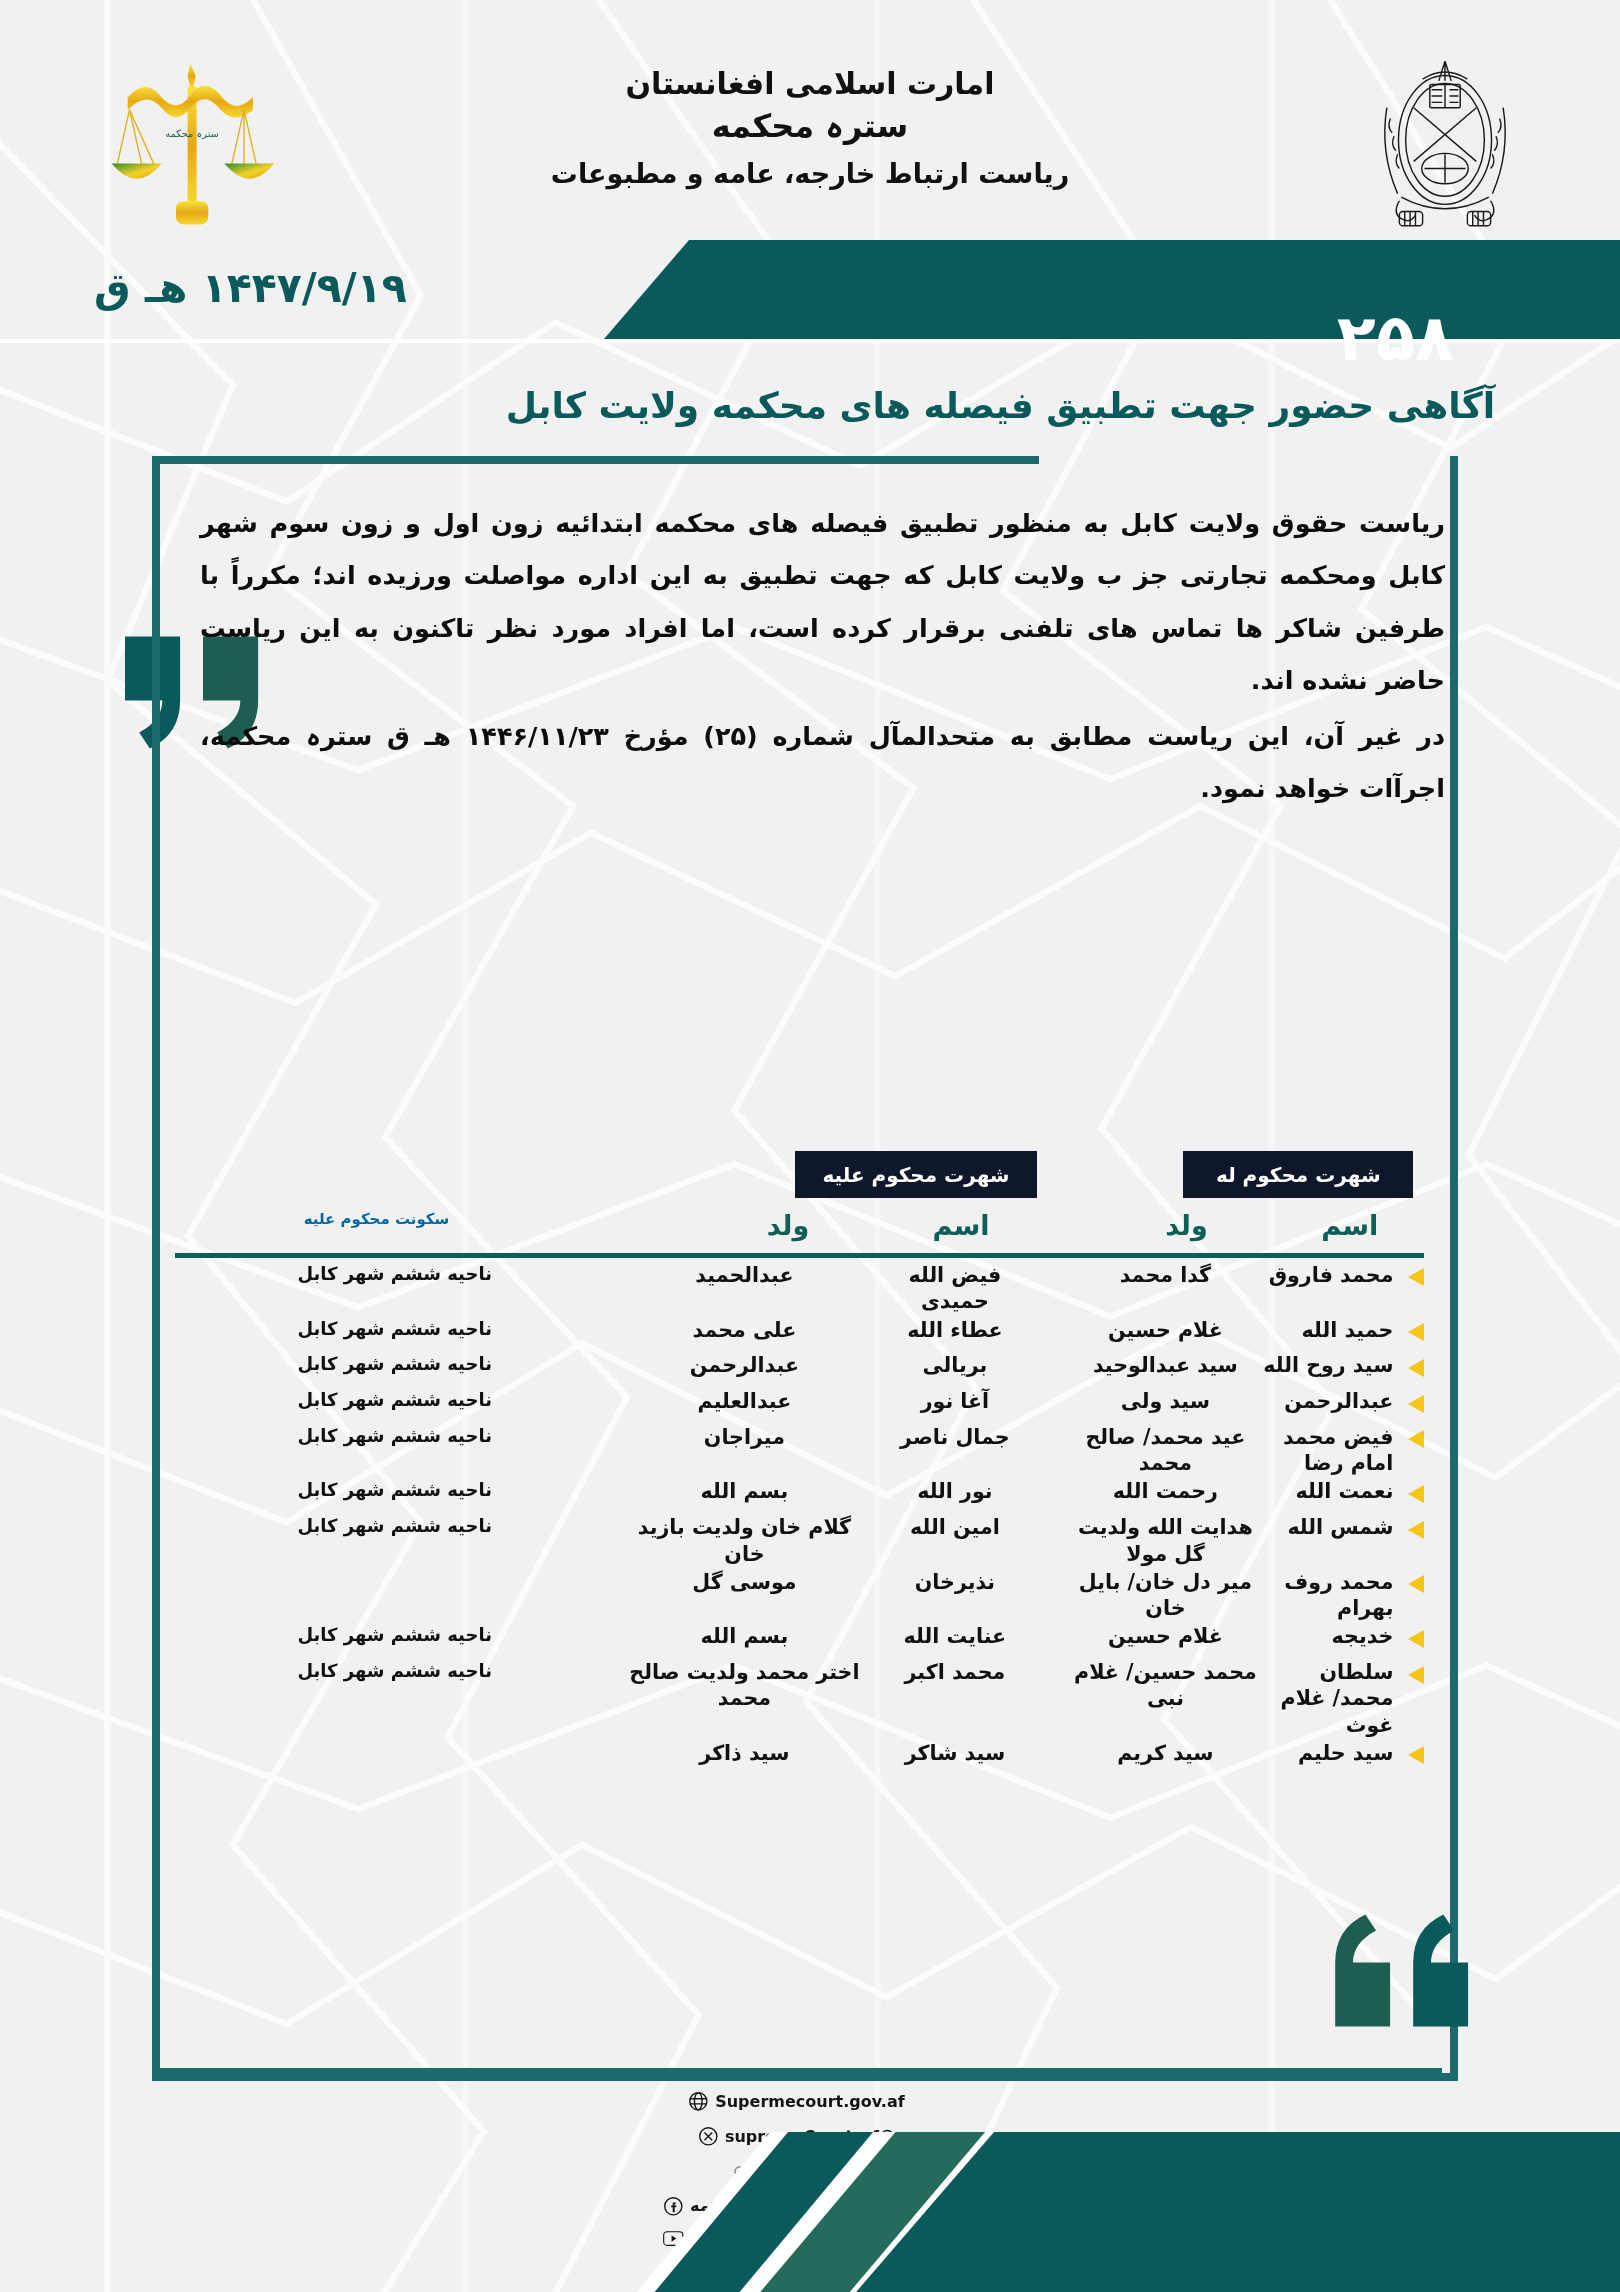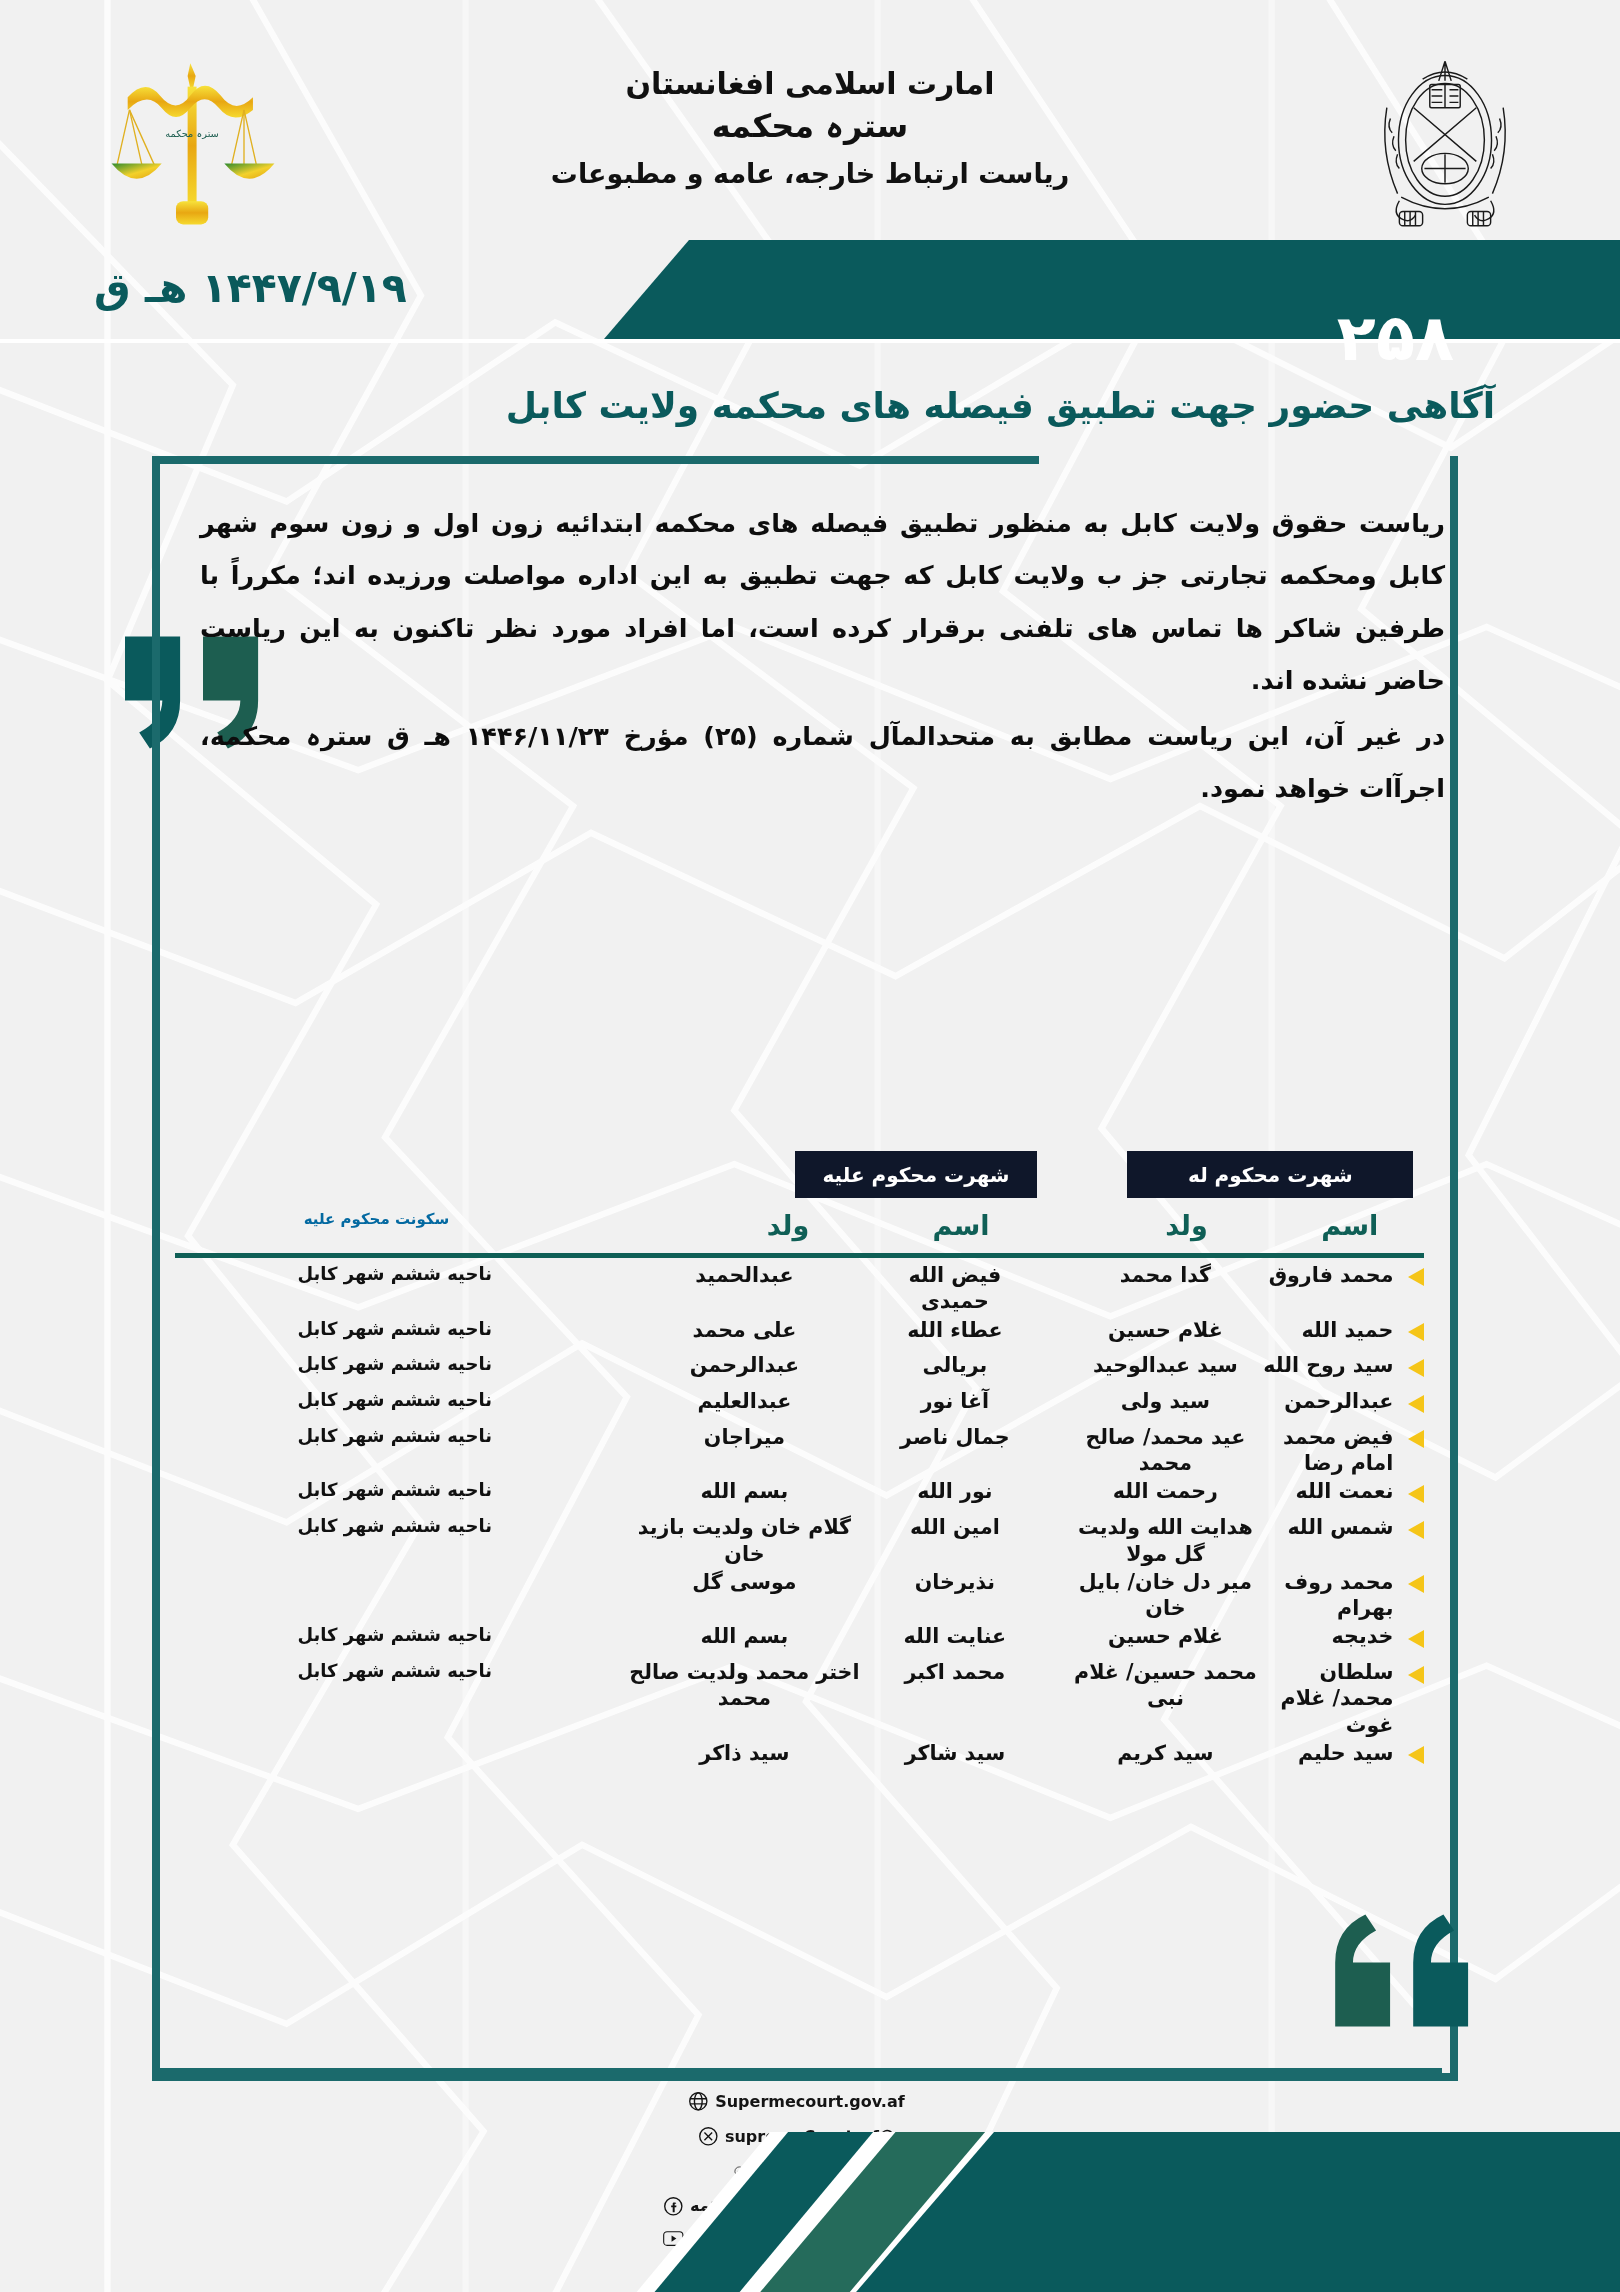--- a/index.html
+++ b/index.html
@@ -71,21 +71,21 @@
 
   
   .table-zone{position:absolute;left:175px;top:811px;width:1249px;}
 
   .group-headers{position:relative;height:52px;}
   .group-head{
     position:absolute;top:0;height:47px;background:#0f172a;
     color:#ffffff;font-size:20px;font-weight:700;
     display:flex;align-items:center;justify-content:center;
   }
-  .gh-le{right:10.7px;width:286px;}
+  .gh-le{right:10.7px;width:230px;}
   .gh-alayh{right:387px;width:242px;}
 
   .sub-headers{position:relative;height:50px;}
   .sub-head{
     position:absolute;top:7.2px;color:#0f5f56;font-size:27px;font-weight:800;
     text-align:center;
   }
   .sub-small{font-size:15px;font-weight:700;color:#0369a1;}
   .sh-name-le{right:7.2px;width:134px;}
   .sh-walad-le{right:157px;width:161px;}

